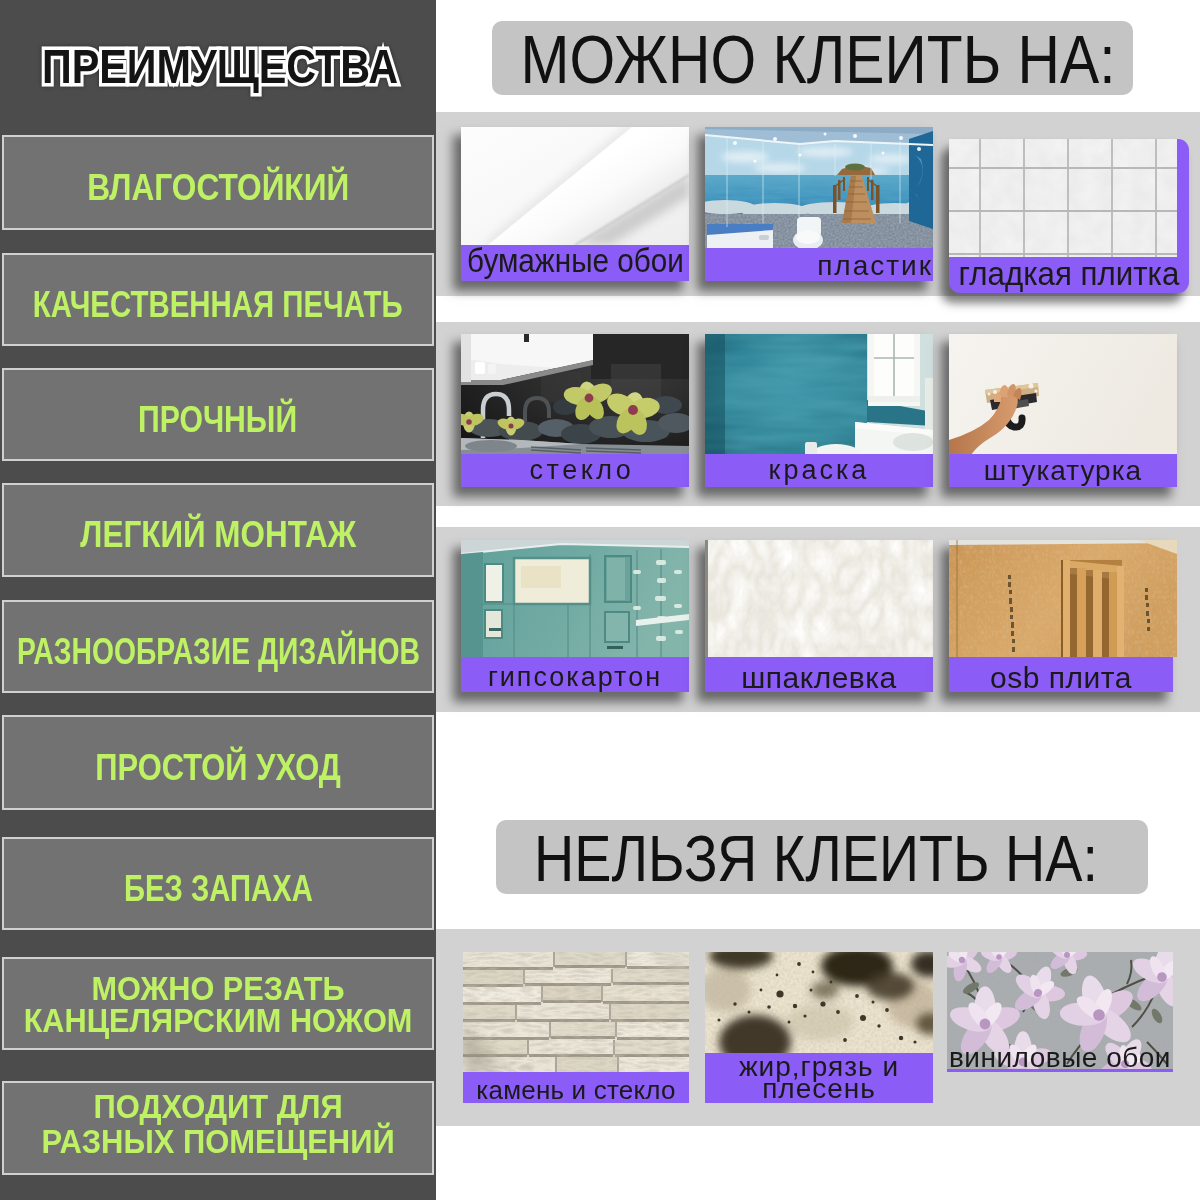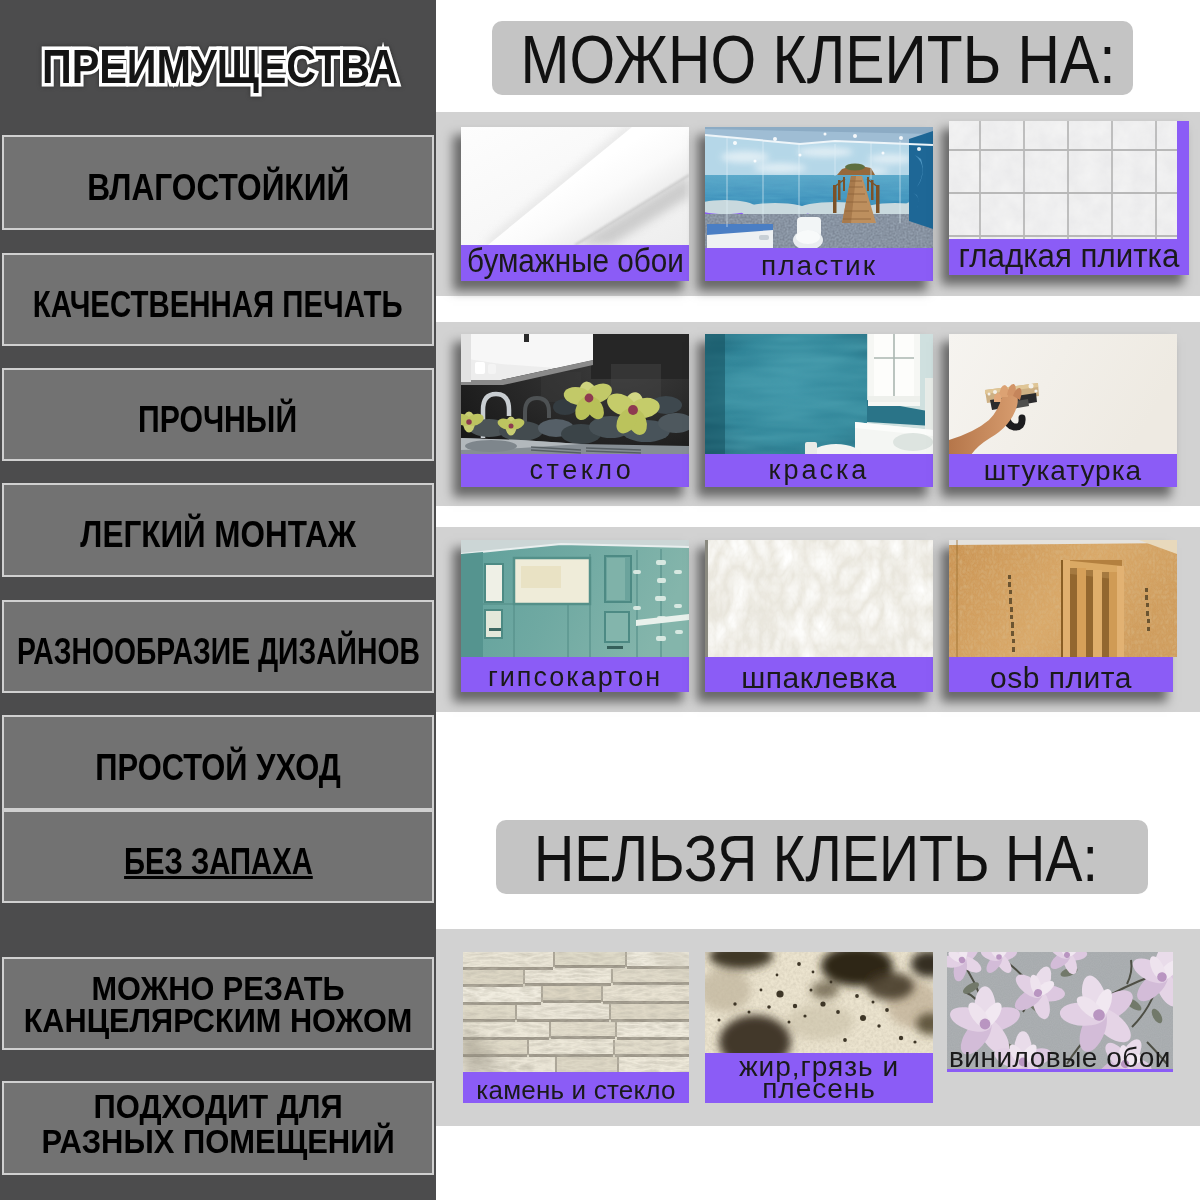--- a/index.html
+++ b/index.html
@@ -1,20 +1,20 @@
 <!DOCTYPE html>
 <html><head>
 <meta charset="utf-8">
 <style>
 html,body{margin:0;padding:0;}
 .page{position:relative;width:1200px;height:1200px;background:#ffffff;overflow:hidden;
   font-family:"Liberation Sans",sans-serif;}
 .left{position:absolute;left:0;top:0;width:436px;height:1200px;background:#4c4c4d;}
 .row{position:absolute;left:2px;width:428px;background:#727272;border:2px solid #d0d0d0;
-  display:flex;align-items:center;justify-content:center;color:#000000;font-weight:bold;
+  display:flex;align-items:center;justify-content:center;color:#bef264;font-weight:bold;
   font-size:37px;text-align:center;line-height:38px;white-space:nowrap;}
 .row b{display:inline-block;font-weight:bold;}
 .band{position:absolute;left:436px;width:764px;background:#d2d2d2;}
 .hbox{position:absolute;background:#c4c4c4;border-radius:10px;}
 .card{position:absolute;background:#8b5cf6;}
 .sh{box-shadow:-7px 9px 10px 1px rgba(0,0,0,0.50);}
 .card svg{display:block;}
 .lab{position:absolute;left:0;right:0;bottom:0;display:flex;align-items:center;
   justify-content:center;font-size:28px;color:#1a1a1a;text-align:center;white-space:nowrap;}
 </style>
@@ -45,21 +45,21 @@
       </div>
 
   <div class="row" style="top:600px;height:89px;">
         <b style="transform:translateY(5px) scaleX(0.765);">РАЗНООБРАЗИЕ ДИЗАЙНОВ</b>
       </div>
 
   <div class="row" style="top:715px;height:91px;">
         <b style="transform:translateY(5px) scaleX(0.835);">ПРОСТОЙ УХОД</b>
       </div>
 
-  <div class="row" style="top:810px;height:89px;text-decoration:underline;">
+  <div class="row" style="top:837px;height:89px;">
         <b style="transform:translateY(5px) scaleX(0.79);">БЕЗ ЗАПАХА</b>
       </div>
 
   <div class="row" style="top:957px;height:89px;font-size:33px;line-height:32px;">
         <b style="transform:translateY(1px) scaleX(0.93);">МОЖНО РЕЗАТЬ<br>КАНЦЕЛЯРСКИМ НОЖОМ</b>
       </div>
 
   <div class="row" style="top:1081px;height:90px;font-size:34px;line-height:35px;">
         <b style="transform:translateY(-4px) scaleX(0.91);">ПОДХОДИТ ДЛЯ<br>РАЗНЫХ ПОМЕЩЕНИЙ</b>
       </div>
@@ -215,26 +215,26 @@
           <circle cx="70" cy="12" r="2"></circle>
           <circle cx="150" cy="9" r="2"></circle>
       <circle cx="196" cy="11" r="2"></circle>
           <circle cx="120" cy="7" r="1.5"></circle>
           <circle cx="214" cy="22" r="2"></circle>
       <circle cx="50" cy="34" r="1.5"></circle>
           <circle cx="95" cy="28" r="1.5"></circle>
           <circle cx="178" cy="26" r="1.5"></circle>
     </g>
   </svg>
-  <div class="lab" style="height:27px;font-size:28px;letter-spacing:2px;">
+  <div class="lab" style="height:27px;font-size:28px;letter-spacing:2px;justify-content:flex-end;">
         <span style="display:inline-block;transform:translateY(-2px);">пластик</span>
       </div>
 </div>
 
-<div class="card sh" style="left:949px;top:121px;width:240px;height:154px;">
+<div class="card sh" style="left:949px;top:139px;width:240px;height:154px;border-radius:11px;">
   <svg width="228" height="118" viewBox="0 0 228 118" preserveAspectRatio="none">
     <defs>
       <filter id="tilemottle" x="0" y="0" width="100%" height="100%">
         <feTurbulence type="fractalNoise" baseFrequency="0.06" numOctaves="4" seed="4" result="n"></feTurbulence>
         <feColorMatrix in="n" type="matrix" values="0 0 0 0 0.83  0 0 0 0 0.83  0 0 0 0 0.84  0 0 0 1.3 -0.05"></feColorMatrix>
         <feComposite operator="in" in2="SourceGraphic"></feComposite>
       </filter>
     </defs>
     <rect width="228" height="118" fill="#f4f4f4"></rect>
     <rect width="228" height="118" fill="#e8e8e8" filter="url(#tilemottle)"></rect>

